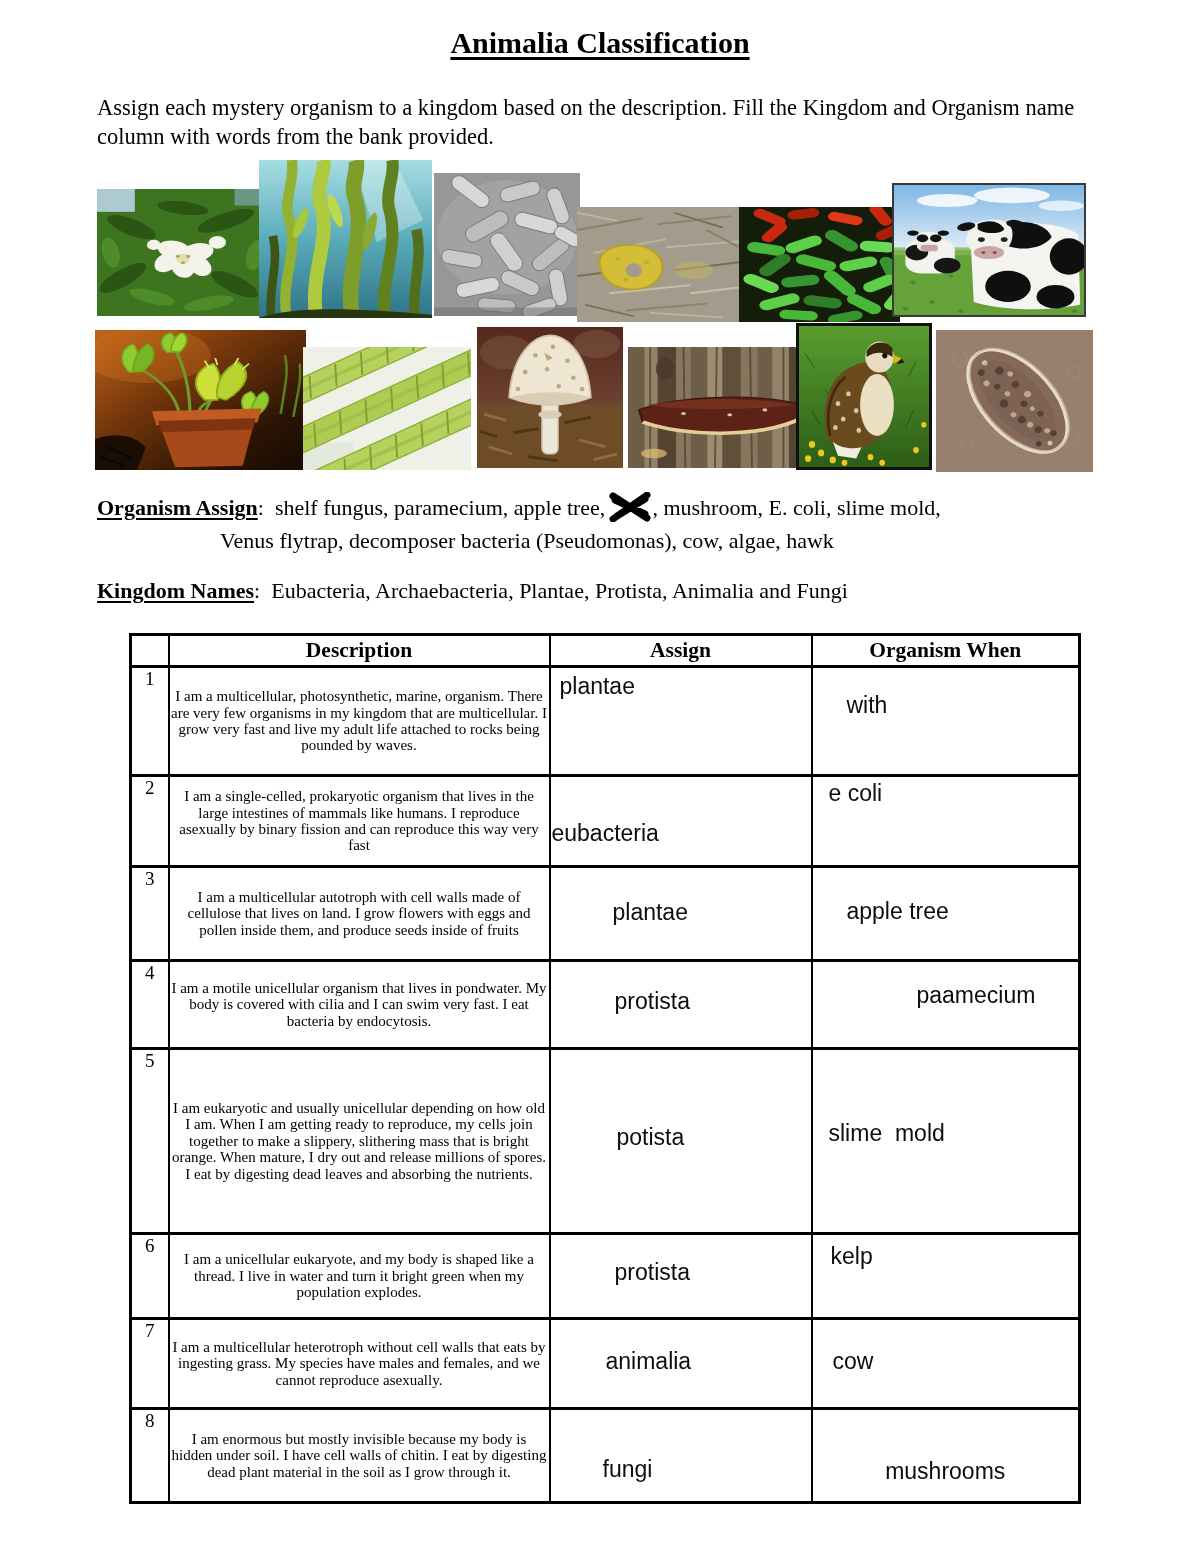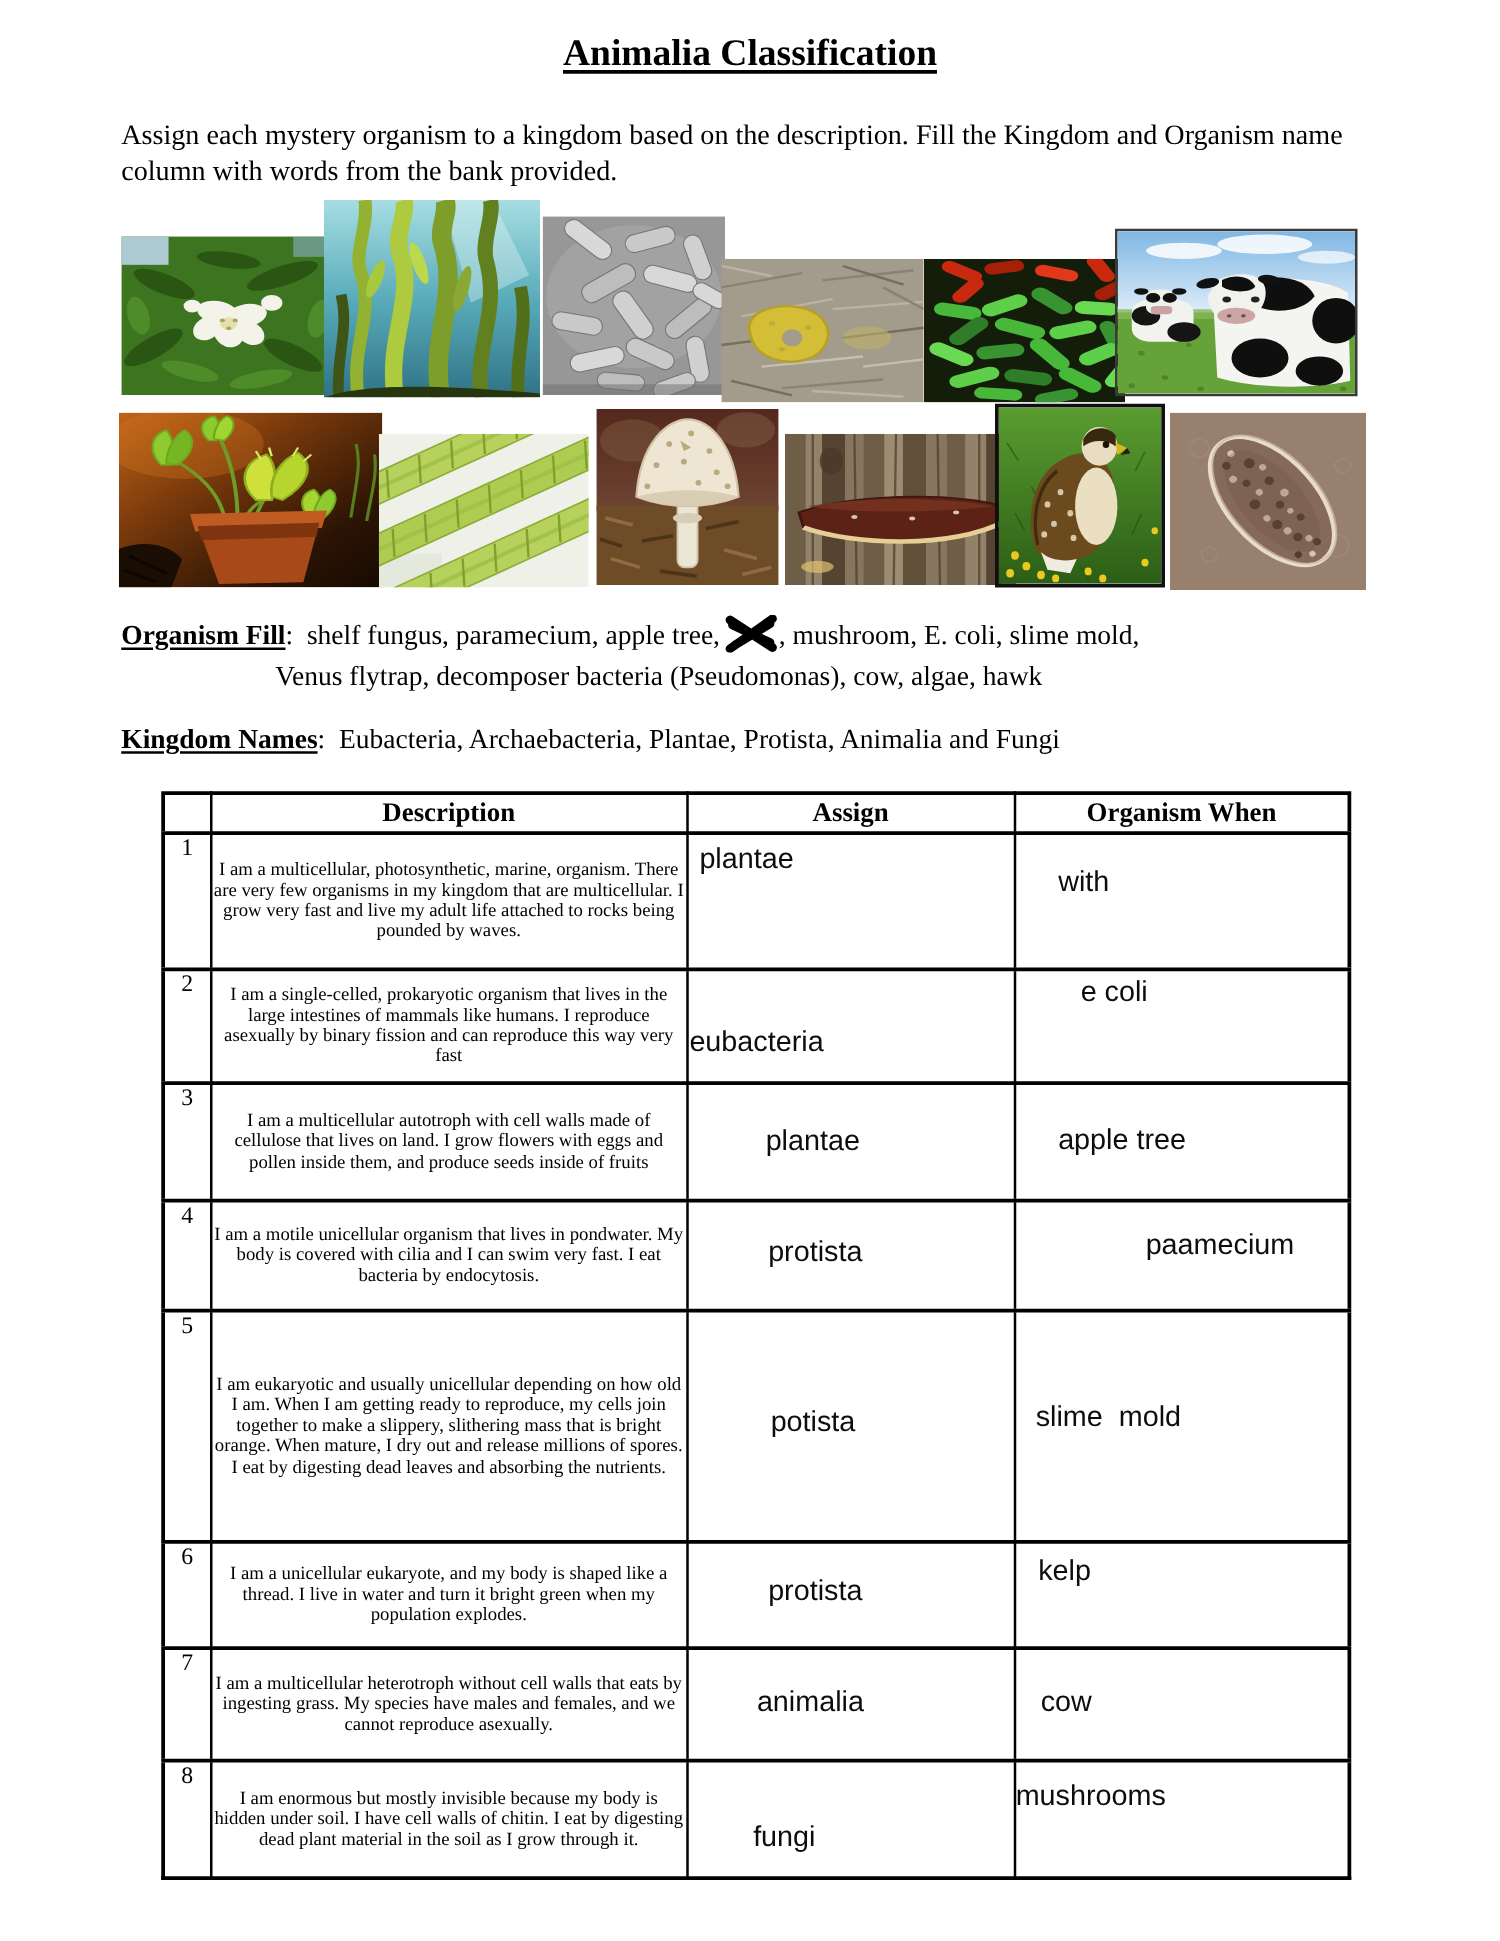--- a/index.html
+++ b/index.html
@@ -20,24 +20,24 @@
   table.sheet{position:absolute;left:129px;top:633px;width:949px;border-collapse:collapse;
         table-layout:fixed;border:3px solid #000;}
   table.sheet th,table.sheet td{border:2px solid #000000;padding:0;overflow:hidden;}
   table.sheet tr{border-top:3px solid #000;}
   th.hd{font-size:21.5px;font-weight:bold;text-align:center;}
   td.num{font-size:19px;text-align:center;vertical-align:top;padding-top:4px;}
   td.desc{font-size:15px;line-height:1.09;text-align:center;vertical-align:middle;padding:2px 7px;}
   td.acell{position:relative;vertical-align:top;}
   .ans{position:absolute;font-family:"Liberation Sans",sans-serif;font-size:23px;
        color:#0d0d0d;white-space:pre;}
-  .ctr{left:0;right:0;}
+  .ctr{left:0;right:0;text-align:center;margin-top:35px;}
   
   .a-k1{left:9px;top:5px;}            .a-o1{left:34px;top:24px;}
-  .a-k2{left:1px;top:43px;}           .a-o2{left:16px;top:3px;margin-left:36px;}
+  .a-k2{left:1px;top:43px;}           .a-o2{left:16px;top:3px;}
   .a-k3{left:62px;top:31px;}          .a-o3{left:34px;top:30px;}
   .a-k4{left:64px;top:26px;}          .a-o4{left:104px;top:20px;}
   .a-k5{left:66px;top:74px;}          .a-o5{left:16px;top:70px;}
   .a-k6{left:64px;top:24px;}          .a-o6{left:18px;top:8px;}
   .a-k7{left:55px;top:28px;}          .a-o7{left:20px;top:28px;}
   .a-k8{left:52px;top:46px;}          .a-o8{top:13px;}
 </style>
 </head>
 <body>
 
@@ -513,21 +513,21 @@
             <circle cx="48" cy="68" r="2"></circle>
             <circle cx="54" cy="78" r="1.8"></circle>
           <circle cx="50" cy="86" r="1.6"></circle>
         </g>
         <ellipse cx="52" cy="50" rx="16" ry="34" fill="#6a5444" opacity="0.25"></ellipse>
       </g>
     </svg>
   </div>
 
   <div class="bank" style="left:97px;top:492px">
-    <span class="bank-label">Organism Fill</span><span>: </span><span>shelf fungus, paramecium, apple tree,</span><svg class="scribble" width="42" height="30" viewBox="0 0 42 30">
+    <span class="bank-label">Organism Assign</span><span>: </span><span>shelf fungus, paramecium, apple tree,</span><svg class="scribble" width="42" height="30" viewBox="0 0 42 30">
         <path d="M4,4 L38,26 M38,3 L4,27 M6,8 L36,22 M36,7 L8,24" stroke="#000" stroke-width="7" stroke-linecap="round" fill="none"></path>
       </svg><span>, mushroom, E. coli, slime mold,</span>
     <div class="bank-line2">Venus flytrap, decomposer bacteria (Pseudomonas), cow, algae, hawk</div>
   </div>
 
   <div class="bank" style="left:97px;top:578px">
     <span class="bank-label">Kingdom Names</span><span>: </span><span>Eubacteria, Archaebacteria, Plantae, Protista, Animalia and Fungi</span>
   </div>
 
   <table class="sheet">

